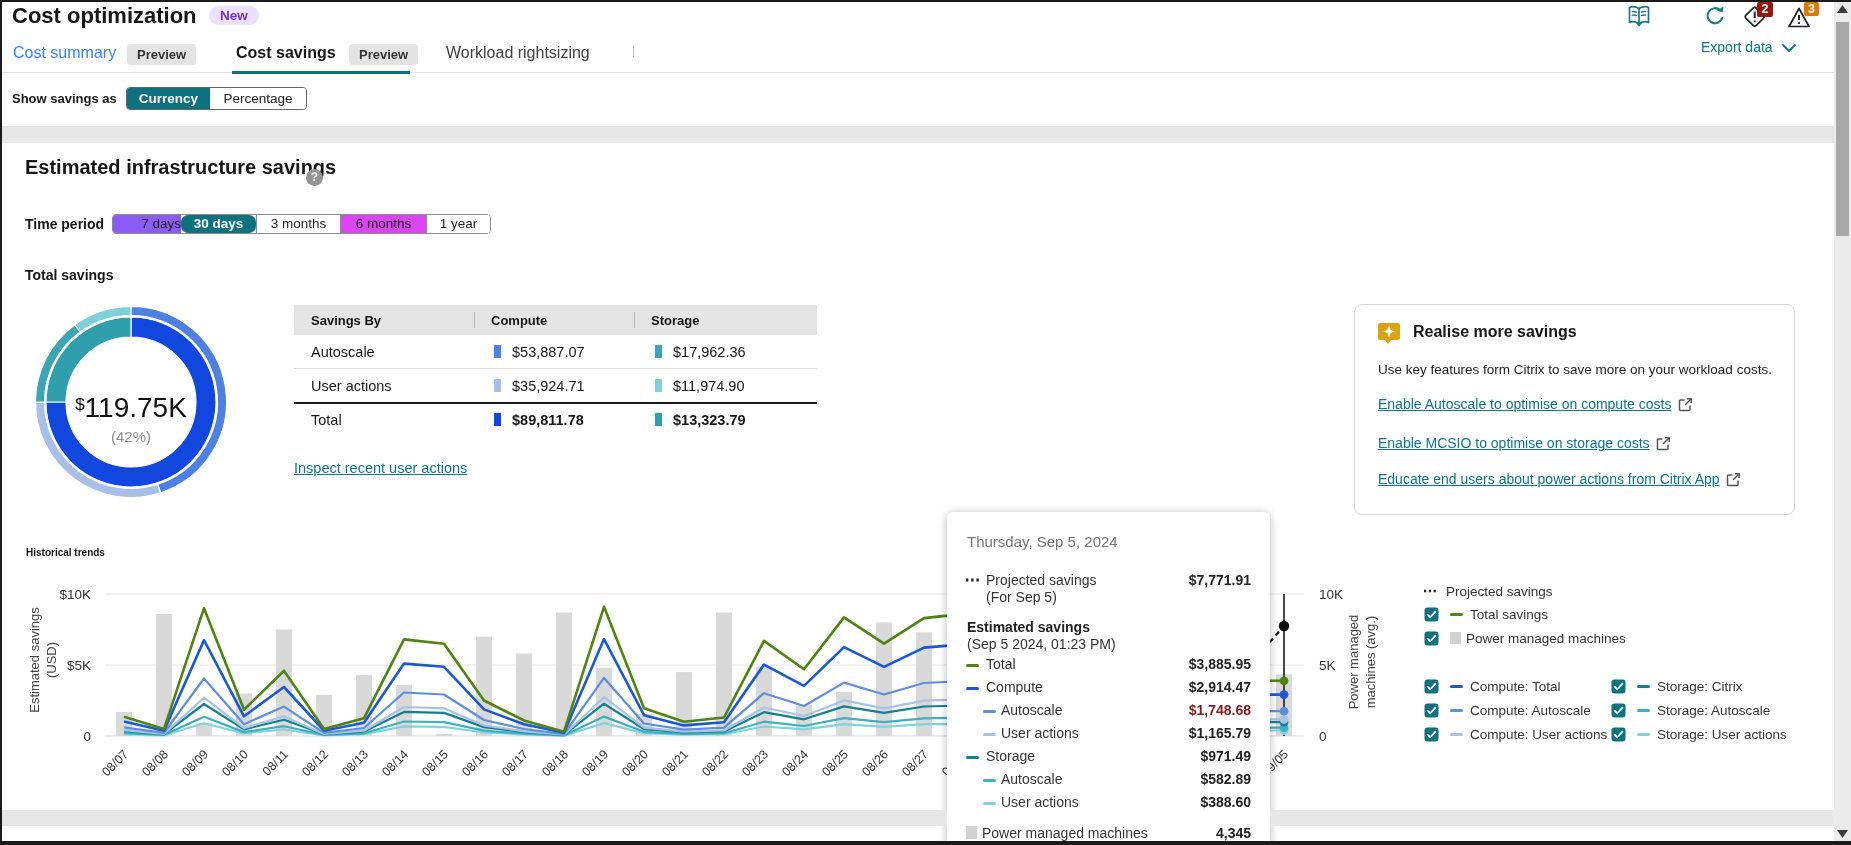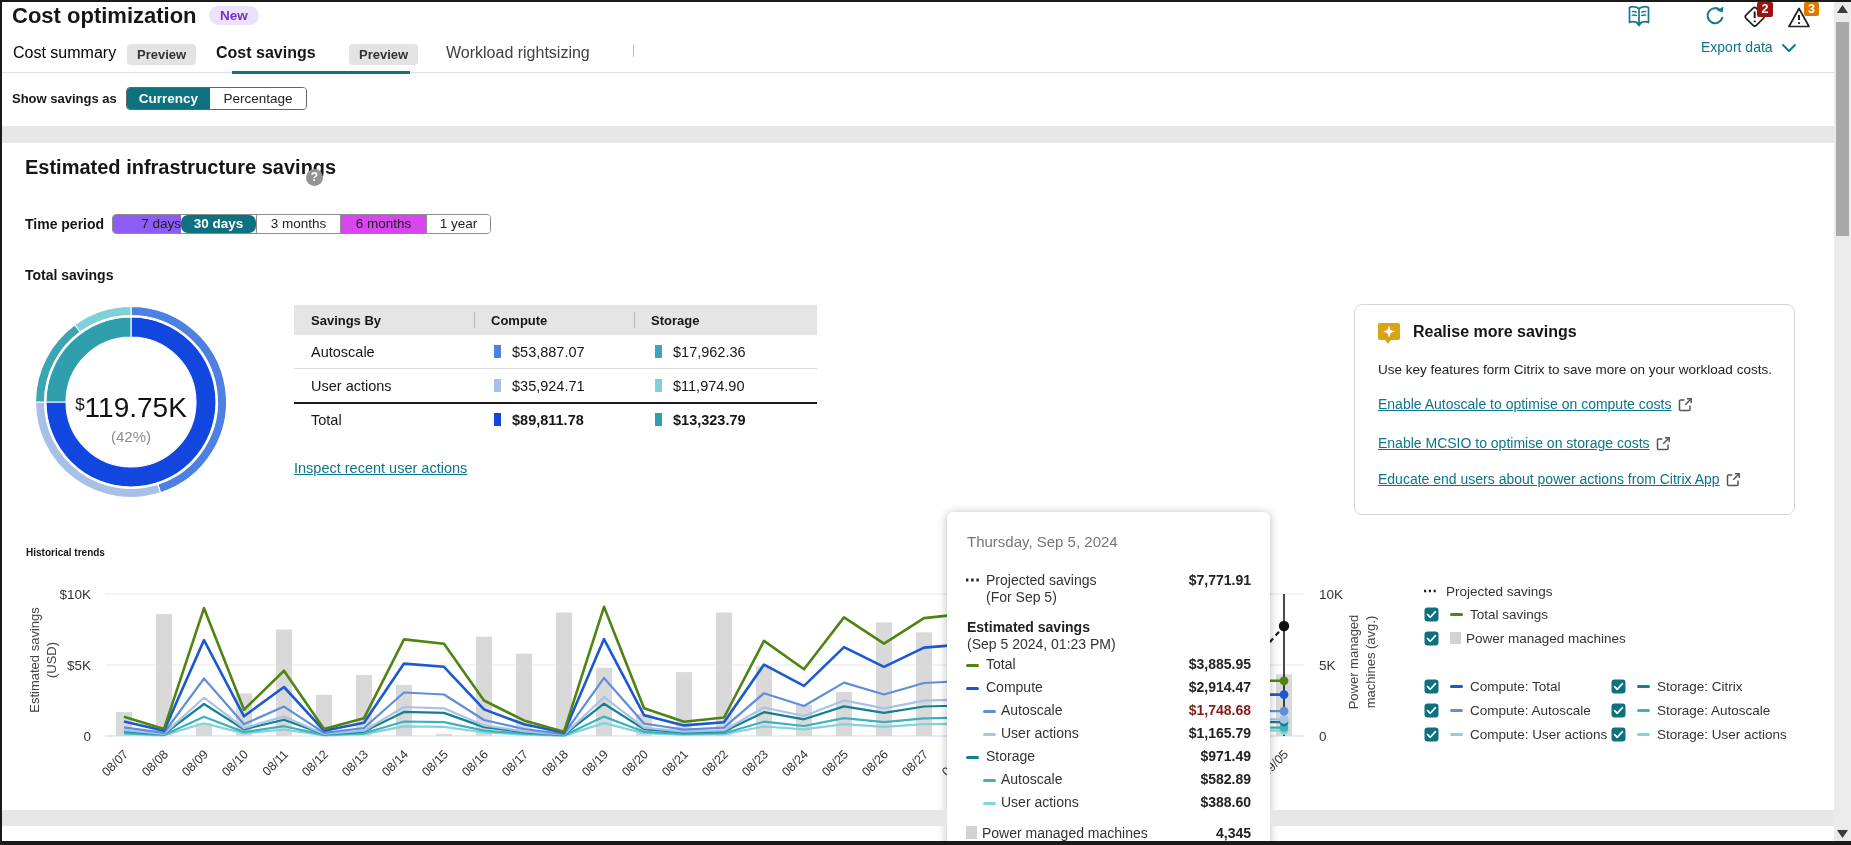--- a/index.html
+++ b/index.html
@@ -37,23 +37,23 @@
 
   <g stroke="#222" stroke-width="1.7" fill="none" stroke-linejoin="round">
     <path d="M173 4.5 L183 22.5 L163 22.5 Z"></path>
     <line x1="173" y1="11" x2="173" y2="16" stroke-width="2"></line>
     <line x1="173" y1="18.3" x2="173" y2="20.1" stroke-width="2"></line>
   </g>
 </svg>
 <div class="abs" style="left:1757px;top:2px;width:16px;height:15px;background:#9d140c;color:#fff;font-size:12.5px;font-weight:700;text-align:center;line-height:15px;border-radius:2px;">2</div>
 <div class="abs" style="left:1804px;top:2px;width:15px;height:14px;background:#dc7a00;color:#fff;font-size:12.5px;font-weight:700;text-align:center;line-height:14px;border-radius:2px;">3</div>
 
-<div class="abs" style="left:13px;top:44px;font-size:16px;color:#000000;">Cost summary</div>
+<div class="abs" style="left:13px;top:44px;font-size:16px;color:#3b82f6;">Cost summary</div>
 <div class="abs" style="left:127px;top:44px;background:#e3e3e3;color:#333;font-size:13px;font-weight:600;border-radius:4px;padding:3px 10px;">Preview</div>
-<div class="abs" style="left:216px;top:44px;font-size:16px;font-weight:600;color:#161616;">Cost savings</div>
+<div class="abs" style="left:236px;top:44px;font-size:16px;font-weight:600;color:#161616;">Cost savings</div>
 <div class="abs" style="left:349px;top:44px;background:#e3e3e3;color:#333;font-size:13px;font-weight:600;border-radius:4px;padding:3px 10px;">Preview</div>
 <div class="abs" style="left:446px;top:44px;font-size:16px;color:#404040;">Workload rightsizing</div>
 <div class="abs" style="left:633px;top:45px;width:1px;height:12px;background:#bbb;"></div>
 <div class="abs" style="left:0;top:72px;width:1834px;height:1px;background:#e0e0e0;"></div>
 <div class="abs" style="left:232px;top:71px;width:178px;height:3px;background:#0d7180;"></div>
 
 <div class="abs teal" style="left:1701px;top:39px;font-size:14px;">Export data</div>
 <svg class="abs" style="left:1781px;top:43px;" width="16" height="11" viewBox="0 0 16 11">
     <path d="M2 2 L8 8 L14 2" stroke="#0d7489" stroke-width="1.8" fill="none" stroke-linecap="round" stroke-linejoin="round"></path>
   </svg>

